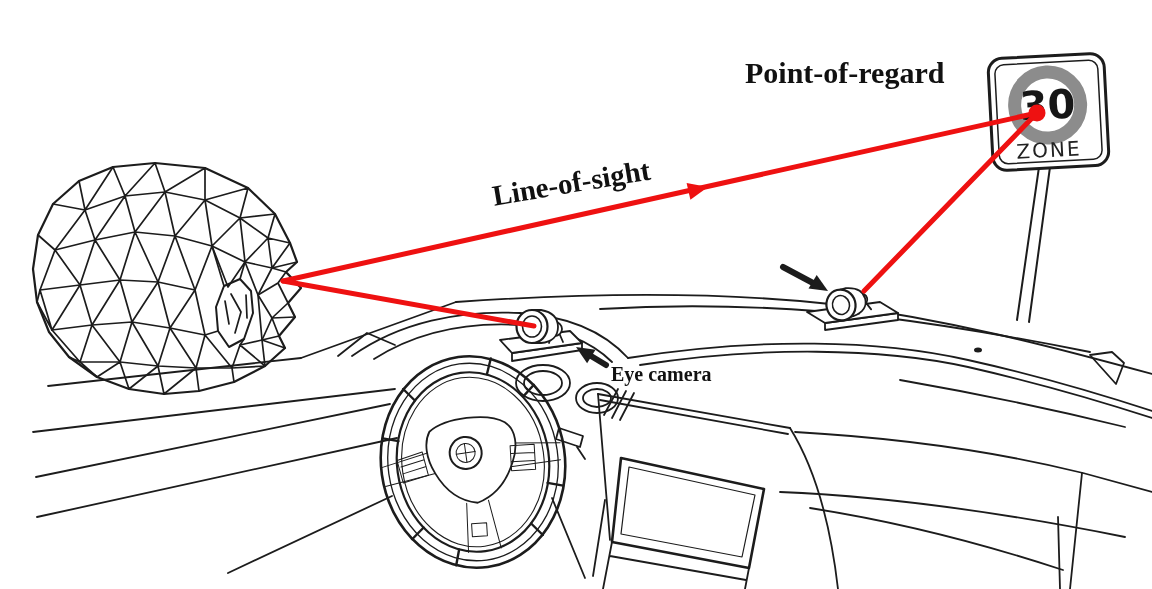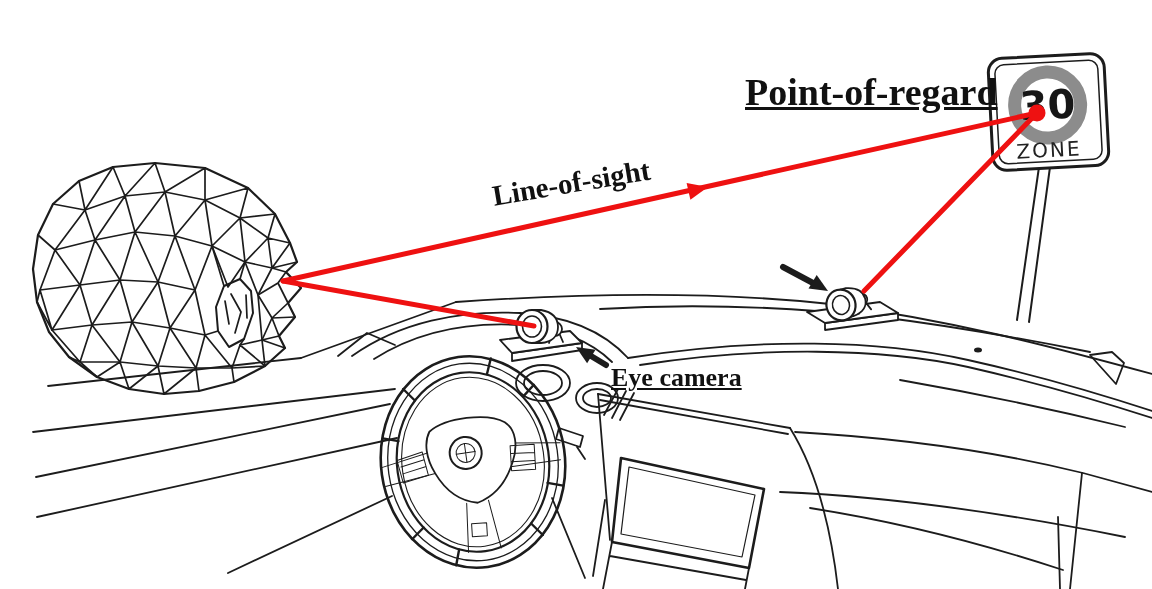--- a/index.html
+++ b/index.html
@@ -13,24 +13,24 @@
   .wfill { fill:#ffffff; }
   .red-line { stroke:var(--gaze-red,#ee1111); stroke-width:5; fill:none; stroke-linecap:round; }
   .red-fill { fill:var(--gaze-red,#ee1111); stroke:none; }
   .ring { stroke:var(--sign-ring-gray,#8c8c8c); fill:#ffffff; }
   .sign-num { fill:#161616; font-family:"DejaVu Sans","Liberation Sans",sans-serif; font-weight:bold; }
   .sign-zone { fill:#222222; font-family:"DejaVu Sans","Liberation Sans",sans-serif; letter-spacing:2px; }
   .anno {
     position:absolute; color:var(--label-black,#111111); font-weight:700;
     white-space:nowrap; line-height:1.05;
   }
-  .anno-por   { left:745px; top:73px;  font-size:38px;text-decoration:underline; }
+  .anno-por   { left:745px; top:57px;  font-size:30px; }
   .anno-los   { left:490px; top:181px; font-size:29px; transform:rotate(-9.5deg); transform-origin:0 0; }
   .anno-scene { left:637px; top:236px; font-size:28px; }
-  .anno-eye   { left:611px; top:364px; font-size:26px;text-decoration:underline; }
+  .anno-eye   { left:611px; top:364px; font-size:20px; }
 </style>
 </head>
 <body>
 
 <div class="stage">
   <svg width="1152" height="589" viewBox="0 0 1152 589">
 
     <g stroke-width="1.7">
       <path class="ink" stroke-width="2.2" d="M155,163 L205,168 L248,188 L275,214 L290,243 L297,262 L286,272 L301,288 L288,303 L295,317 L279,336 L285,348 L265,366 L234,382 L199,391 L164,394 L129,389 L97,377 L69,357 L49,332 L37,302 L33,269 L38,235 L53,204 L79,181 L113,167 Z"></path>
       <path class="ink" d="M85,210 L125,196 L165,192 L205,200 L240,218 L268,238 M55,250 L95,240 L135,232 L175,236 L212,246 L245,262 L272,268 M40,290 L80,285 L120,280 L158,282 L195,290 M52,330 L92,325 L132,322 L170,328 L205,335 M80,362 L120,362 L158,366 L196,368 L232,368"></path>

